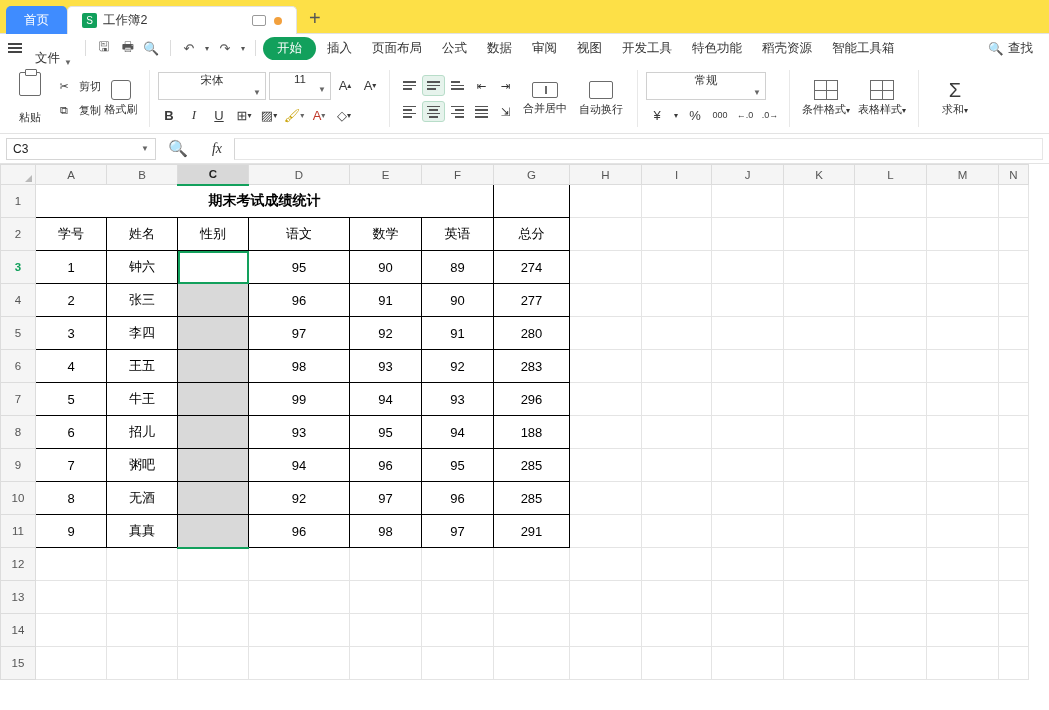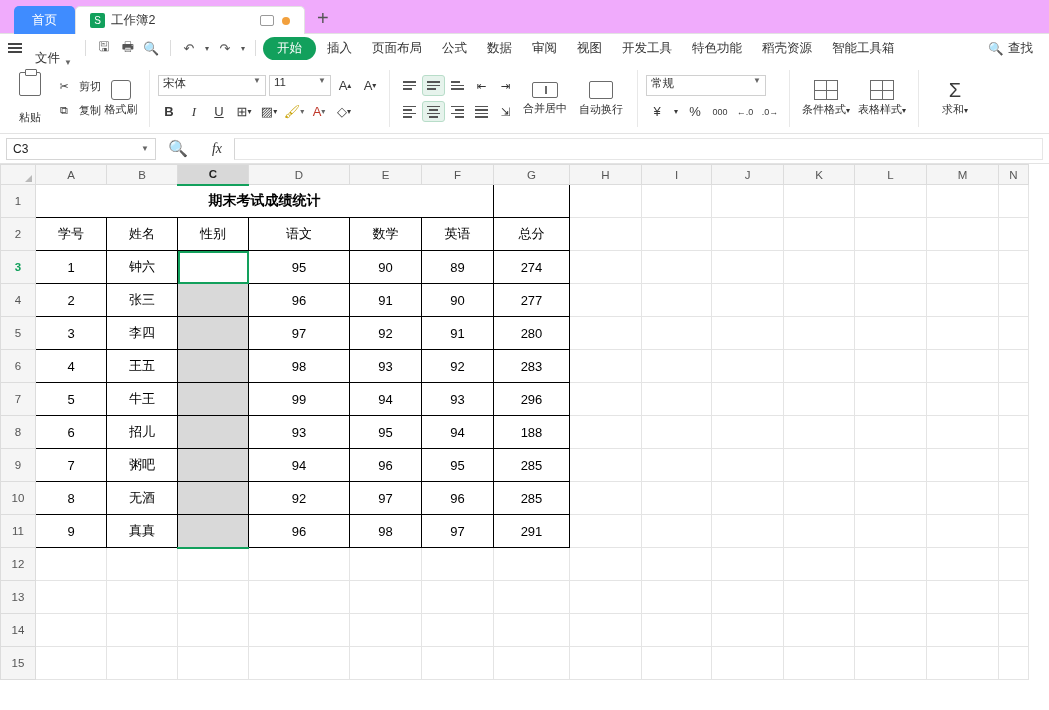--- a/index.html
+++ b/index.html
@@ -7,24 +7,24 @@
     margin: 0; padding: 0;
     width: 1049px; height: 710px;
     overflow: hidden;
     font-family: "Liberation Sans", sans-serif;
     background: #ffffff;
     -webkit-font-smoothing: antialiased;
   }
   
   .tabbar {
     height: 34px;
-    background: #f0abfc;
+    background: #fde047;
     display: flex;
     align-items: flex-end;
-    padding-left: 14px;
+    padding-left: 6px;
     border-bottom: 1px solid #e2e2e2;
   }
   .tab {
     height: 28px;
     display: flex;
     align-items: center;
     gap: 6px;
     padding: 0 14px;
     font-size: 12.5px;
     color: #333;
@@ -123,22 +123,22 @@
   .brush-col {
     display: flex; flex-direction: column; align-items: center; justify-content: center;
     width: 40px; gap: 2px;
   }
   .brush-ico {
     width: 20px; height: 20px; border: 1.6px solid #6b6b6b; border-radius: 3px;
   }
   .font-rows { display: flex; flex-direction: column; gap: 5px; justify-content: center; }
   .font-row { display: flex; align-items: center; gap: 3px; }
   .fsel {
-    height: 21px; border: 1px solid #d0d0d0; background: #fff;
-    display: flex; align-items: flex-start; padding: 0 4px; font-size: 11.5px;
+    height: 28px; border: 1px solid #d0d0d0; background: #fff;
+    display: flex; align-items: center; padding: 0 4px; font-size: 11.5px; flex-direction: column;
   }
   .fsel .caret { margin-left: auto; font-size: 8px; color: #666; }
   .fname { width: 108px; }
   .fsize { width: 62px; }
   .ibtn {
     width: 22px; height: 21px; display: inline-flex; align-items: center; justify-content: center;
     border-radius: 3px; font-size: 13px; color: #3a3a3a;
   }
   .ibtn.sm { font-size: 11px; }
   .align-rows { display: flex; flex-direction: column; gap: 5px; justify-content: center; }

